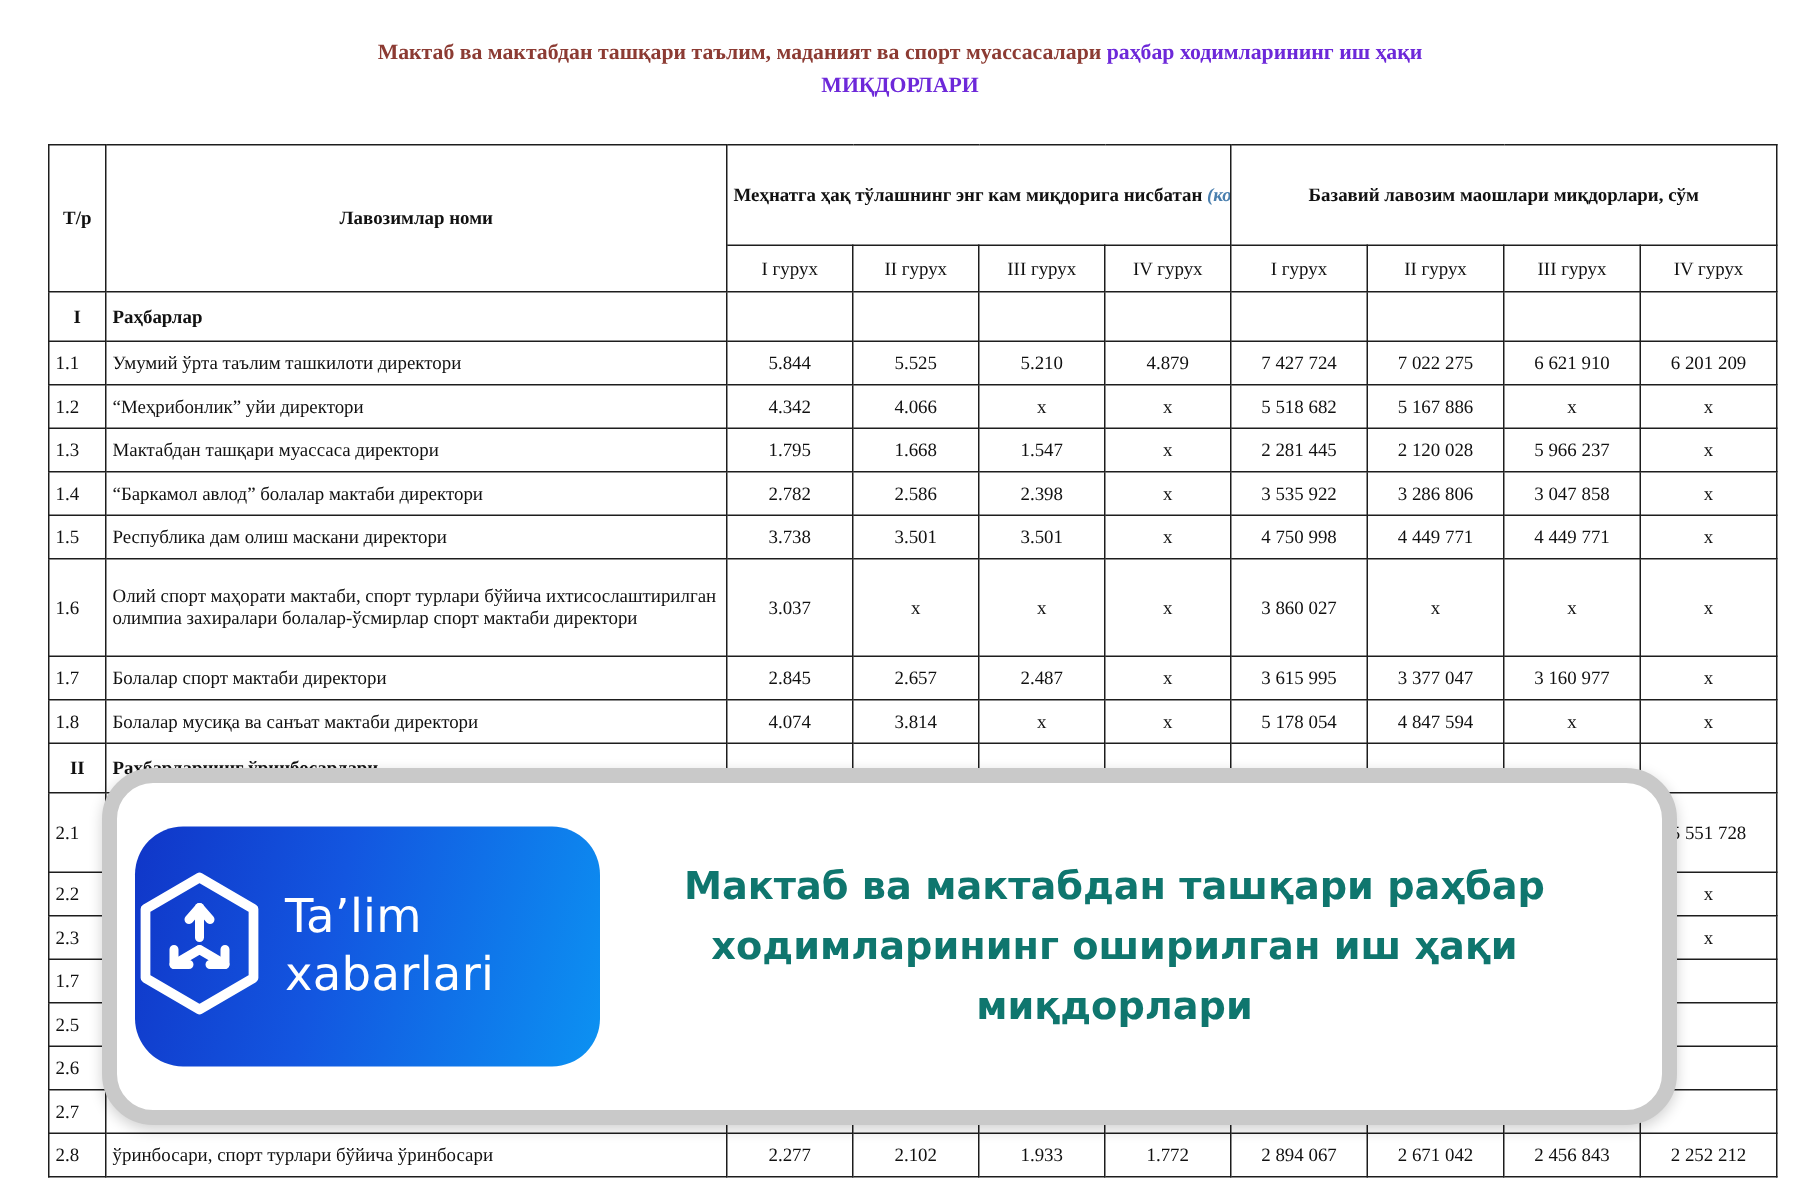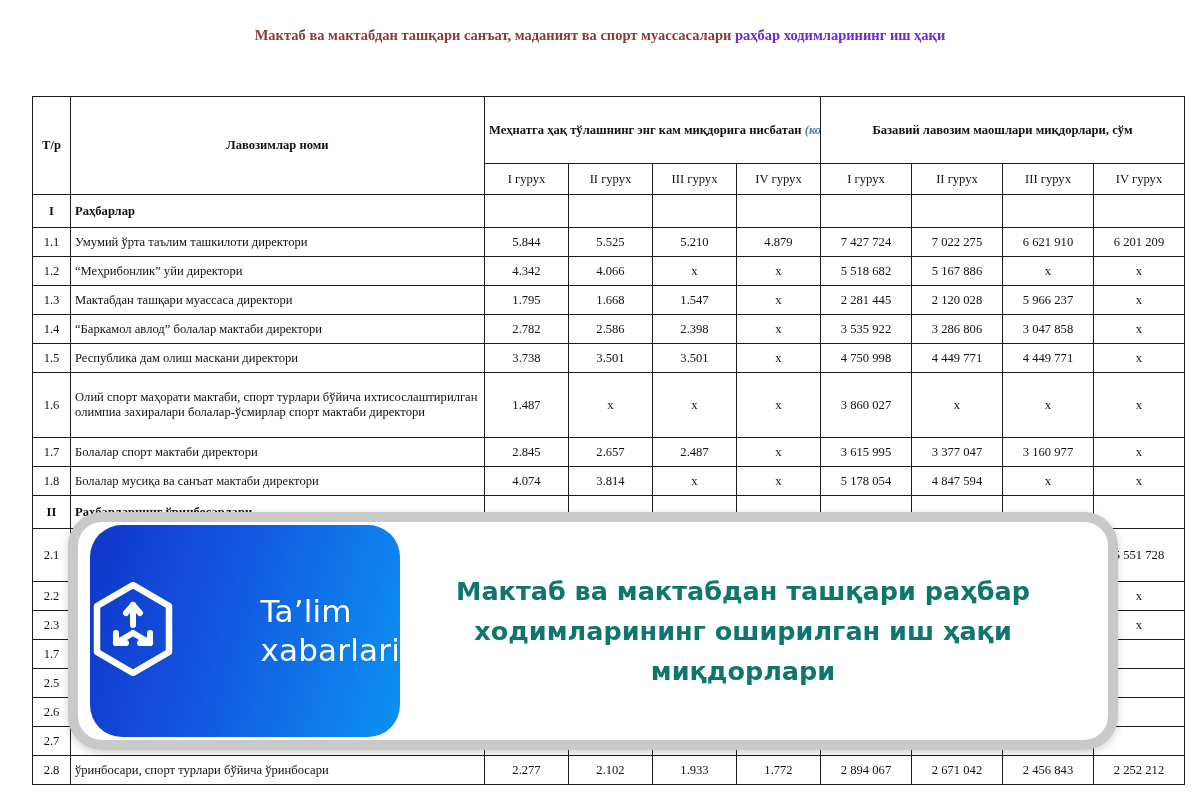--- a/index.html
+++ b/index.html
@@ -72,21 +72,21 @@
     white-space: normal;
   }
   th.hdr-blue { color: #2b6ca3; }
   th.hdr-blue .ital { font-style: italic; color: #4a7fae; }
   th.hdr-black { color: #111; }
   th.hdr-black .ital { }
 
   td.grp-num  { text-align: center; font-weight: bold; font-size: 13px; }
   td.grp-name { font-weight: bold; font-size: 13px; }
 
-  td.rownum { text-align: center; font-size: 12.6px; }
+  td.rownum { font-size: 12.6px; }
   td.name   { text-align: left; white-space: normal; padding-left: 6px; }
   td.val    { text-align: center; }
   .red      { color: #b8453c; }
 
   tr.r-tall td { height: 28px; }
   tr.r-std  td { height: 24px; }
   tr.r-big  td { height: 60px; white-space: normal; }
   tr.r-two  td { height: 48px; white-space: normal; }
 
   
@@ -99,27 +99,27 @@
     background: #ffffff;
     border: 10px solid #c9c9c9;
     border-radius: 34px;
     box-sizing: border-box;
     display: flex;
     align-items: center;
     box-shadow: 0 3px 9px rgba(0,0,0,.18);
   }
   #logo-badge {
     width: 310px;
-    height: 212px;
+    height: 160px;
     margin-left: 12px;
     border-radius: 32px;
     background: linear-gradient(105deg, #1036c8 0%, #1356e0 42%, #0c92f2 100%);
     display: flex;
     align-items: center;
-    justify-content: space-between;
+    justify-content: flex-start;
     flex: 0 0 auto;
     gap: 14px;
   }
   #cube-icon { flex: 0 0 auto; }
   #logo-text {
     color: #ffffff;
     font-family: "DejaVu Sans", sans-serif;
     font-size: 31px;
     line-height: 39px;
     font-weight: 400;
@@ -133,22 +133,23 @@
     font-weight: bold;
     font-size: 25.5px;
     line-height: 40px;
     padding: 0 28px 0 6px;
   }
 </style>
 </head>
 <body>
 
 <div id="doc-title">
-  <span class="t-red">Мактаб ва мактабдан ташқари санъат, маданият ва спорт муассасалари</span>
+  <span class="t-red">Мактаб ва мактабдан ташқари таълим, маданият ва спорт муассасалари</span>
   <span class="t-dark">раҳбар ходимларининг иш ҳақи</span>
+  <span class="t-line2 t-dark">МИҚДОРЛАРИ</span>
 </div>
 
 <div id="table-wrap">
   <table class="salary-table">
     <colgroup>
       <col class="c-tr">
         <col class="c-name">
       <col class="c-k">
         <col class="c-k">
         <col class="c-k">
@@ -251,21 +252,21 @@
           <td class="val">3.501</td>
           <td class="val">x</td>
           <td class="val">4 750 998</td>
           <td class="val">4 449 771</td>
           <td class="val">4 449 771</td>
           <td class="val">x</td>
         </tr>
         <tr class="r-big">
           <td class="rownum">1.6</td>
           <td class="name">Олий спорт маҳорати мактаби, спорт турлари бўйича ихтисослаштирилган олимпиа захиралари болалар-ўсмирлар спорт мактаби директори</td>
-          <td class="val">1.487</td>
+          <td class="val">3.037</td>
           <td class="val">x</td>
           <td class="val">x</td>
           <td class="val">x</td>
           <td class="val">3 860 027</td>
           <td class="val">x</td>
           <td class="val">x</td>
           <td class="val">x</td>
         </tr>
         <tr class="r-std">
           <td class="rownum">1.7</td>

